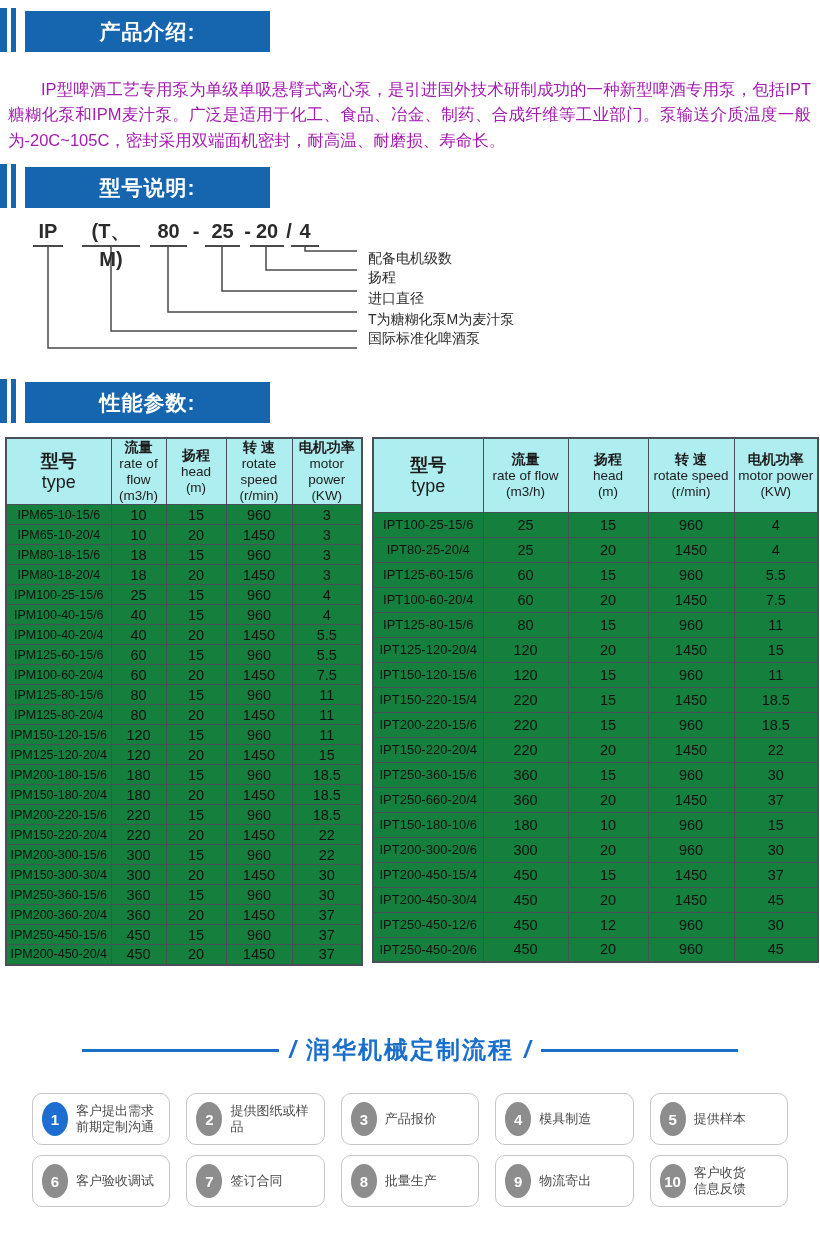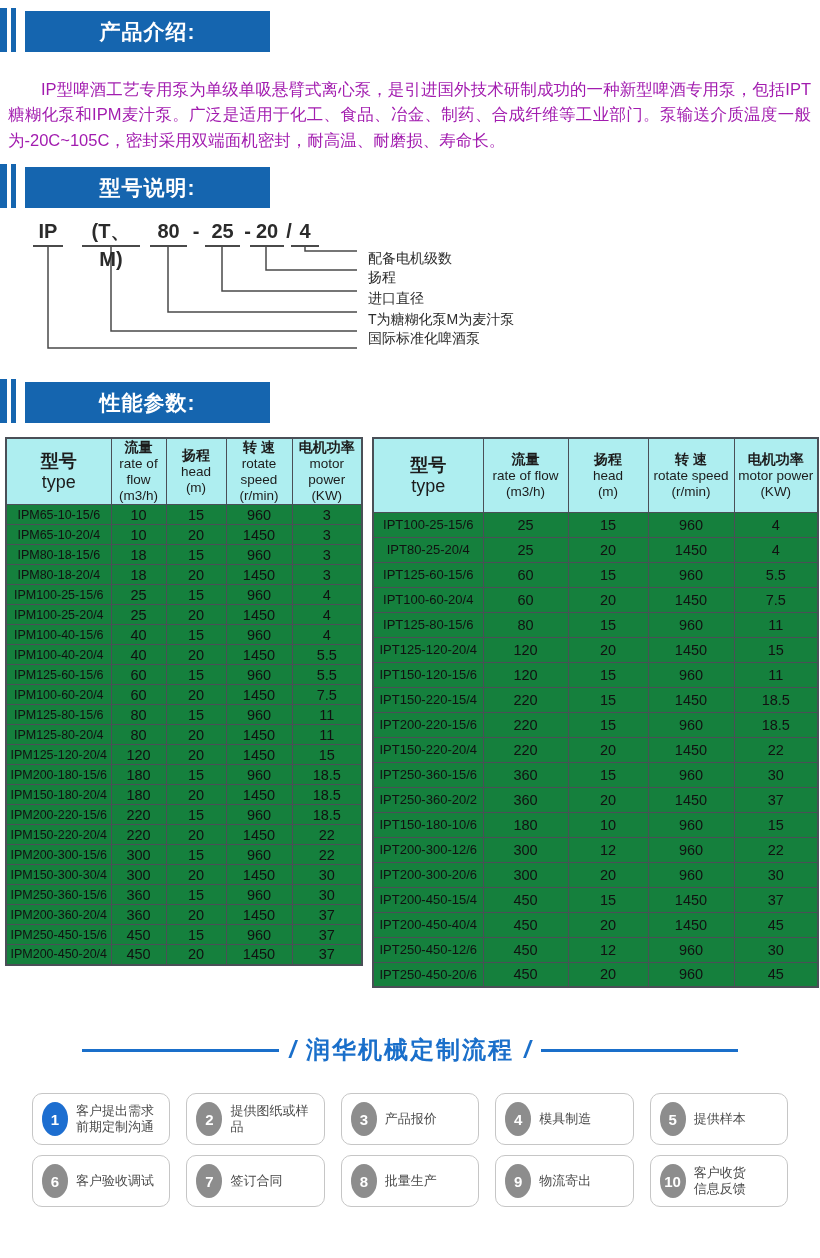--- a/index.html
+++ b/index.html
@@ -205,27 +205,20 @@
           <td class="num-cell">3</td>
         </tr>
         <tr>
           <td class="model-cell">IPM100-25-15/6</td>
           <td class="num-cell">25</td>
           <td class="num-cell">15</td>
           <td class="num-cell">960</td>
           <td class="num-cell">4</td>
         </tr>
         <tr>
-          <td class="model-cell">IPM100-25-20/4</td>
-          <td class="num-cell">25</td>
-          <td class="num-cell">20</td>
-          <td class="num-cell">1450</td>
-          <td class="num-cell">4</td>
-        </tr>
-        <tr>
           <td class="model-cell">IPM100-40-15/6</td>
           <td class="num-cell">40</td>
           <td class="num-cell">15</td>
           <td class="num-cell">960</td>
           <td class="num-cell">4</td>
         </tr>
         <tr>
           <td class="model-cell">IPM100-40-20/4</td>
           <td class="num-cell">40</td>
           <td class="num-cell">20</td>
@@ -251,20 +244,27 @@
           <td class="num-cell">80</td>
           <td class="num-cell">15</td>
           <td class="num-cell">960</td>
           <td class="num-cell">11</td>
         </tr>
         <tr>
           <td class="model-cell">IPM125-80-20/4</td>
           <td class="num-cell">80</td>
           <td class="num-cell">20</td>
           <td class="num-cell">1450</td>
+          <td class="num-cell">11</td>
+        </tr>
+        <tr>
+          <td class="model-cell">IPM150-120-15/6</td>
+          <td class="num-cell">120</td>
+          <td class="num-cell">15</td>
+          <td class="num-cell">960</td>
           <td class="num-cell">11</td>
         </tr>
         <tr>
           <td class="model-cell">IPM125-120-20/4</td>
           <td class="num-cell">120</td>
           <td class="num-cell">20</td>
           <td class="num-cell">1450</td>
           <td class="num-cell">15</td>
         </tr>
         <tr>
@@ -448,56 +448,49 @@
           <td class="num-cell">22</td>
         </tr>
         <tr>
           <td class="model-cell">IPT250-360-15/6</td>
           <td class="num-cell">360</td>
           <td class="num-cell">15</td>
           <td class="num-cell">960</td>
           <td class="num-cell">30</td>
         </tr>
         <tr>
-          <td class="model-cell">IPT250-360-20/2</td>
+          <td class="model-cell">IPT250-660-20/4</td>
           <td class="num-cell">360</td>
           <td class="num-cell">20</td>
           <td class="num-cell">1450</td>
           <td class="num-cell">37</td>
         </tr>
         <tr>
           <td class="model-cell">IPT150-180-10/6</td>
           <td class="num-cell">180</td>
           <td class="num-cell">10</td>
           <td class="num-cell">960</td>
           <td class="num-cell">15</td>
         </tr>
         <tr>
-          <td class="model-cell">IPT200-300-12/6</td>
-          <td class="num-cell">300</td>
-          <td class="num-cell">12</td>
-          <td class="num-cell">960</td>
-          <td class="num-cell">22</td>
-        </tr>
-        <tr>
           <td class="model-cell">IPT200-300-20/6</td>
           <td class="num-cell">300</td>
           <td class="num-cell">20</td>
           <td class="num-cell">960</td>
           <td class="num-cell">30</td>
         </tr>
         <tr>
           <td class="model-cell">IPT200-450-15/4</td>
           <td class="num-cell">450</td>
           <td class="num-cell">15</td>
           <td class="num-cell">1450</td>
           <td class="num-cell">37</td>
         </tr>
         <tr>
-          <td class="model-cell">IPT200-450-40/4</td>
+          <td class="model-cell">IPT200-450-30/4</td>
           <td class="num-cell">450</td>
           <td class="num-cell">20</td>
           <td class="num-cell">1450</td>
           <td class="num-cell">45</td>
         </tr>
         <tr>
           <td class="model-cell">IPT250-450-12/6</td>
           <td class="num-cell">450</td>
           <td class="num-cell">12</td>
           <td class="num-cell">960</td>

